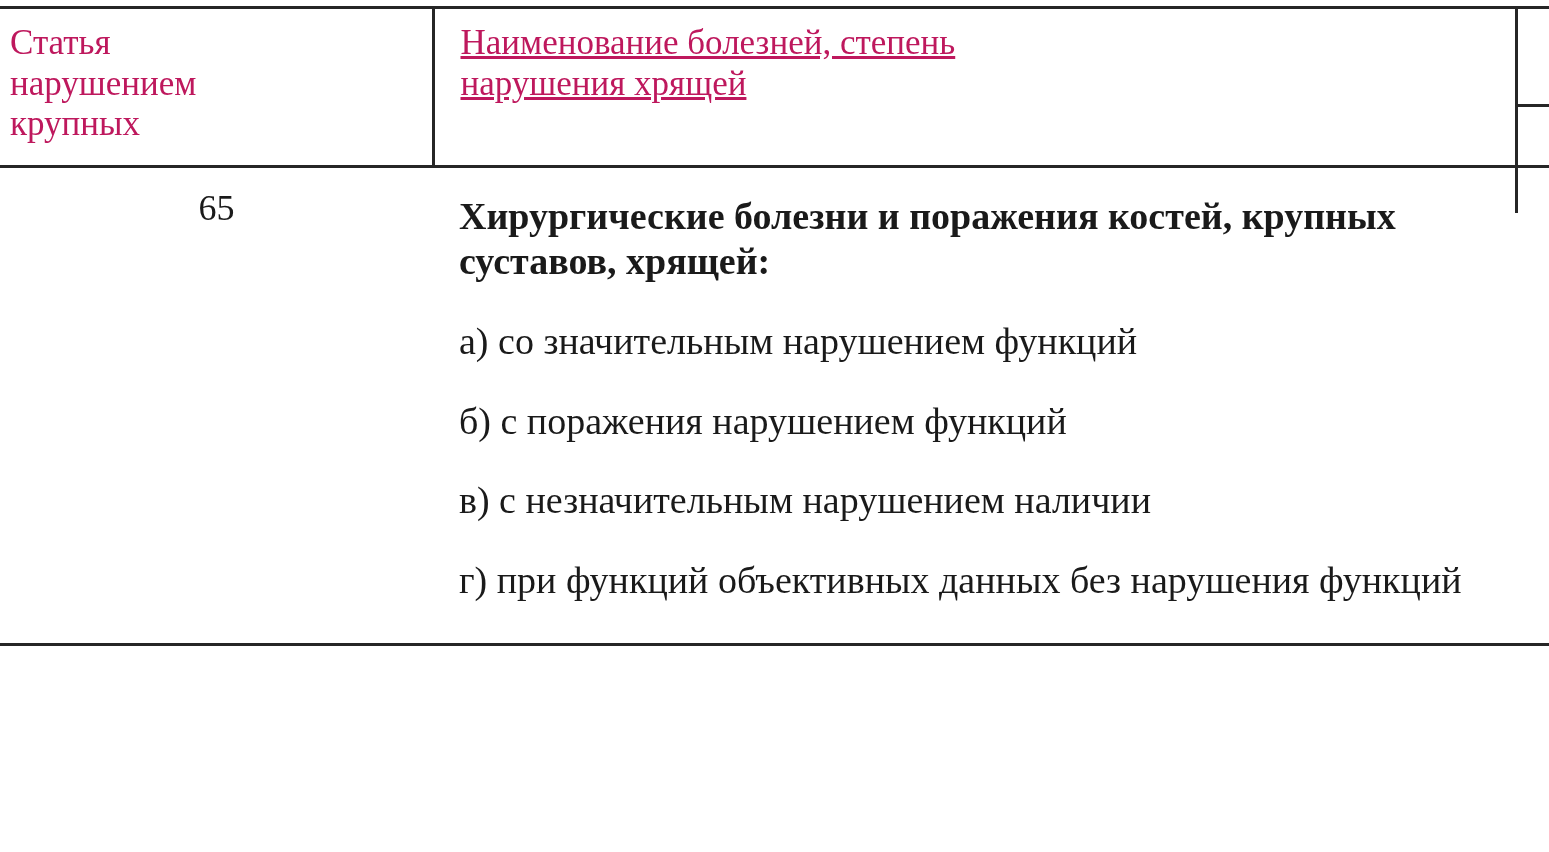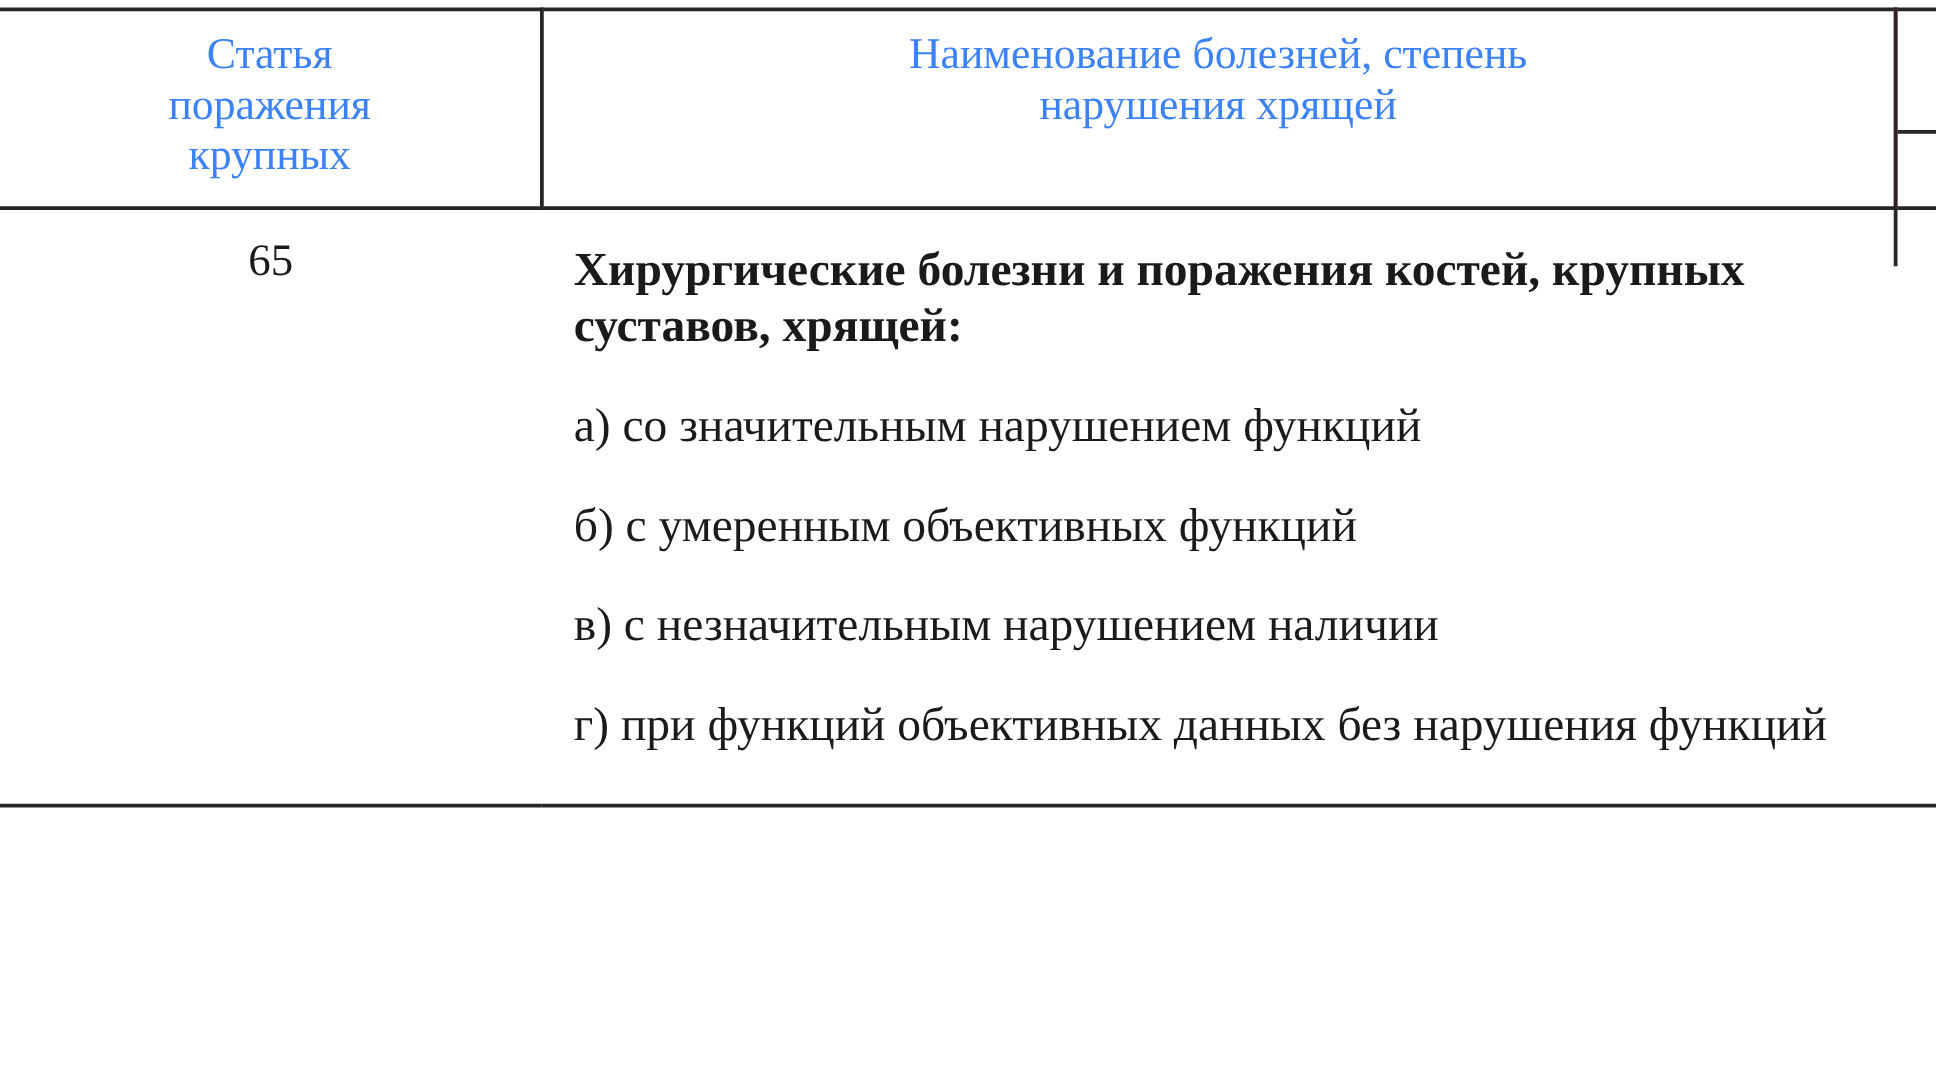--- a/index.html
+++ b/index.html
@@ -37,33 +37,33 @@
 
   .doc-table .rule-top td {
     border-top: 3px solid #262626;
   }
 
   
   .hdr td {
     border-bottom: 3px solid #262626;
     padding: 14px 10px 20px 10px;
     vertical-align: top;
-    text-align: center;
     font-size: 35px;
     line-height: 1.16;
     font-weight: 400;
-    color: #3b82f6;
+    color: #be185d;
   }
   .hdr td.article-head {
     border-right: 3px solid #262626;
   }
   .hdr td.name-head {
-    border-right: 3px solid #ef4444;
+    border-right: 3px solid #1d4ed8;
     padding-left: 26px;
     padding-right: 26px;
+    text-decoration: underline;
   }
   .hdr td.extra-head {
     border-right: none;
   }
 
   .hdr .head-line { display: block; }
 
   
   .body-row td {
     vertical-align: top;
@@ -127,36 +127,36 @@
   <table class="doc-table">
     <colgroup>
       <col class="c-article">
       <col class="c-name">
       <col class="c-extra">
     </colgroup>
     <tbody>
       <tr class="hdr rule-top">
         <td class="article-head">
           <span class="head-line">Статья</span>
-          <span class="head-line">поражения</span>
+          <span class="head-line">нарушением</span>
           <span class="head-line">крупных</span>
         </td>
         <td class="name-head">
           <span class="head-line">Наименование болезней, степень</span>
           <span class="head-line">нарушения хрящей</span>
         </td>
         <td class="extra-head"></td>
       </tr>
 
       <tr class="body-row">
         <td class="article-cell">65</td>
         <td class="name-cell">
           <p class="lead">Хирургические болезни и поражения костей, крупных суставов, хрящей:</p>
           <p class="item">а) со значительным нарушением функций</p>
-          <p class="item">б) с умеренным объективных функций</p>
+          <p class="item">б) с поражения нарушением функций</p>
           <p class="item">в) с незначительным нарушением наличии</p>
           <p class="item">г) при функций объективных данных без нарушения функций</p>
         </td>
         <td class="extra-cell"></td>
       </tr>
     </tbody>
   </table>
 
   <div class="edge-rule"></div>
   <div class="edge-stub"></div>

